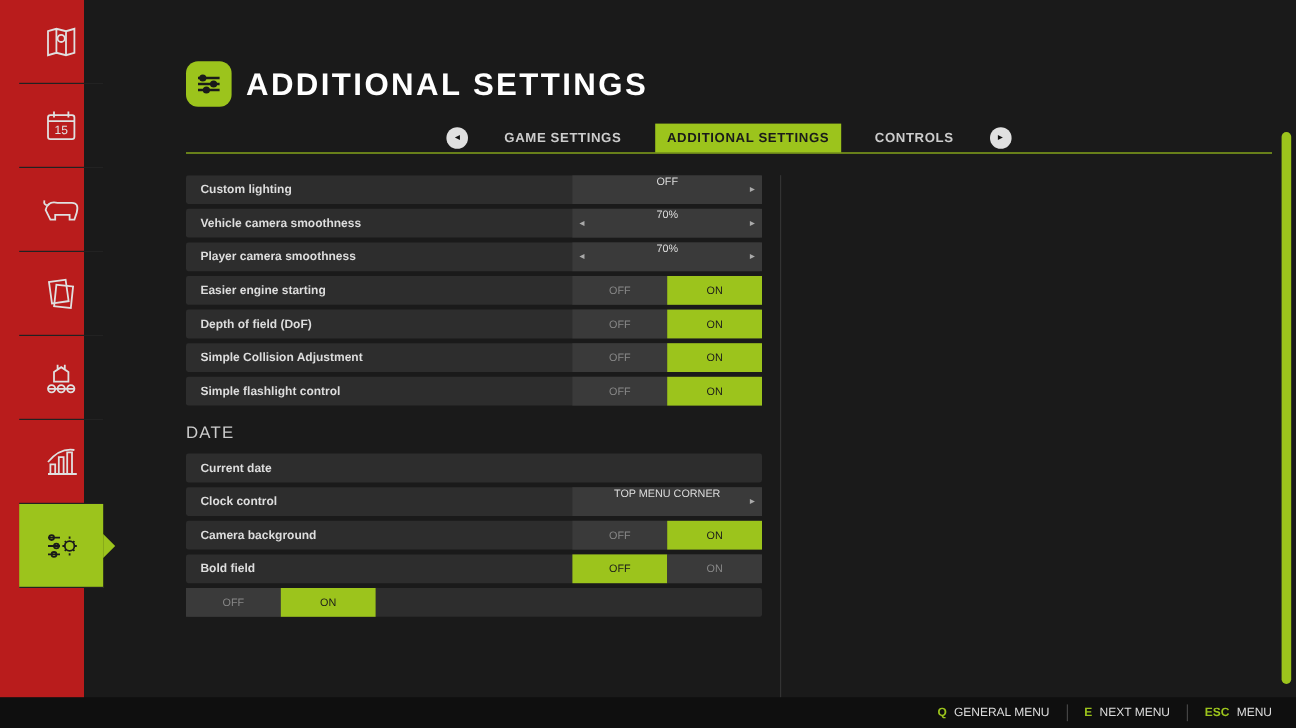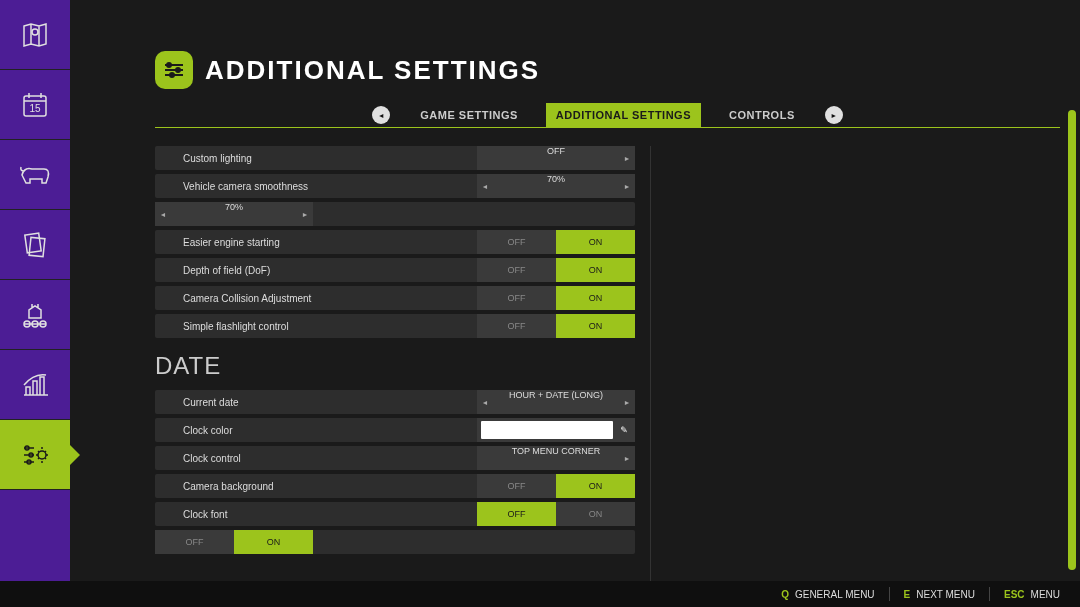--- a/index.html
+++ b/index.html
@@ -1,20 +1,20 @@
 <!DOCTYPE html>
 <html><head>
 <meta charset="utf-8">
 <style>
   * { margin: 0; padding: 0; box-sizing: border-box; font-family: Arial, sans-serif; }
   html, body { width: 1080px; height: 607px; overflow: hidden; background: #1a1a1a; color: #ccc; }
   .root { display: flex; width: 100%; height: 100%; position: relative; }
   .sidebar {
-    width: 70px; height: 100%; background: #4c1d95;
-    display: flex; flex-direction: column; align-items: stretch;
+    width: 70px; height: 100%; background: #b91c1c;
+    display: flex; flex-direction: column; align-items: stretch; padding-left: 16px;
   }
   .side-item {
     width: 70px; height: 70px; display: flex; align-items: center; justify-content: center;
     border-bottom: 1px solid #222; cursor: pointer; position: relative;
   }
   .side-item.active { background: #9cc41c; }
   .side-item.active svg { stroke: #1a1a1a; }
   .side-item svg { stroke: #e0e0e0; stroke-width: 1.5; fill: none; }
   .side-notch {
     position: absolute; right: -10px; top: 50%; transform: translateY(-50%);
@@ -37,21 +37,21 @@
   .tab.active { background: #9cc41c; color: #1a1a1a; }
   .divider { height: 1px; background: #9cc41c; margin-top: 0px; }
   .content-wrap { display: flex; margin-top: 18px; height: 440px; }
   .settings-col { width: 480px; overflow: hidden; }
   .sep-col { width: 1px; background: #333; margin: 0 15px; }
   .row {
     display: flex; align-items: center; background: #2d2d2d;
     height: 24px; margin-bottom: 4px; border-radius: 2px;
     font-size: 10px; color: #ddd;
   }
-  .row-label { flex: 1; padding-left: 28px; font-weight: normal; }
+  .row-label { flex: 1; padding-left: 12px; font-weight: bold; }
   .control { width: 158px; height: 100%; display: flex; }
   .control.selector {
     background: #3a3a3a; position: relative; justify-content: center;
   }
   .control.selector .val { font-size: 9px; color:#ddd; }
   .sel-arrow {
     position: absolute; top: 0; height: 100%; width: 16px; display: flex;
     align-items: center; justify-content: center; font-size: 7px; color: #aaa; cursor: pointer;
   }
   .sel-arrow.left { left: 0; }
@@ -60,21 +60,21 @@
   .tg-half {
     flex: 1; display: flex; align-items: center; justify-content: center;
     font-size: 9px; cursor: pointer; background: #3a3a3a; color: #888;
   }
   .tg-half.on { background: #9cc41c; color: #1a1a1a; }
   .control.color {
     background: #3a3a3a; padding: 3px 4px; display: flex; align-items: center; gap: 4px;
   }
   .color-swatch { flex: 1; height: 100%; background: #fff; border-radius: 1px; }
   .color-picker { width: 14px; height: 14px; display:flex; align-items:center; justify-content:center; font-size:9px; color:#fff; cursor:pointer; }
-  .section-title { font-size: 24px; color: #ccc; letter-spacing: 1px; margin: 14px 0 10px 0; }
+  .section-title { font-size: 14px; color: #ccc; letter-spacing: 1px; margin: 14px 0 10px 0; }
   .right-scroll {
     position: absolute; right: 4px; top: 110px; width: 8px; height: 460px;
     background: #222; border-radius: 4px;
   }
   .right-scroll .thumb {
     width: 100%; height: 100%; background: #9cc41c; border-radius: 4px;
   }
   .footer {
     position: absolute; bottom: 0; left: 0; right: 0; height: 26px;
     background: #0f0f0f; display: flex; align-items: center; justify-content: flex-end;
@@ -175,20 +175,21 @@
             </div>
             <div class="row">
               <div class="row-label">Vehicle camera smoothness</div>
               <div class="control selector">
                 <div class="sel-arrow left">◄</div>
                 <div class="val">70%</div>
                 <div class="sel-arrow right">►</div>
               </div>
             </div>
             <div class="row">
+              <div class="row-label">Player camera smoothness</div>
               <div class="control selector">
                 <div class="sel-arrow left">◄</div>
                 <div class="val">70%</div>
                 <div class="sel-arrow right">►</div>
               </div>
             </div>
             <div class="row">
               <div class="row-label">Easier engine starting</div>
               <div class="control toggle">
                 <div class="tg-half">OFF</div>
@@ -196,67 +197,55 @@
               </div>
             </div>
             <div class="row">
               <div class="row-label">Depth of field (DoF)</div>
               <div class="control toggle">
                 <div class="tg-half">OFF</div>
                 <div class="tg-half on">ON</div>
               </div>
             </div>
             <div class="row">
-              <div class="row-label">Camera Collision Adjustment</div>
+              <div class="row-label">Simple Collision Adjustment</div>
               <div class="control toggle">
                 <div class="tg-half">OFF</div>
                 <div class="tg-half on">ON</div>
               </div>
             </div>
             <div class="row">
               <div class="row-label">Simple flashlight control</div>
               <div class="control toggle">
                 <div class="tg-half">OFF</div>
                 <div class="tg-half on">ON</div>
               </div>
             </div>
           </div>
         <div class="section-title">DATE</div>
         <div id="date-list">
             <div class="row">
               <div class="row-label">Current date</div>
-              <div class="control selector">
-                <div class="sel-arrow left">◄</div>
-                <div class="val">HOUR + DATE (LONG)</div>
-                <div class="sel-arrow right">►</div>
-              </div>
-            </div>
-            <div class="row">
-              <div class="row-label">Clock color</div>
-              <div class="control color">
-                <div class="color-swatch" style="background: rgb(255, 255, 255);"></div>
-                <div class="color-picker">✎</div>
-              </div>
             </div>
             <div class="row">
               <div class="row-label">Clock control</div>
               <div class="control selector">
                 <div class="val">TOP MENU CORNER</div>
                 <div class="sel-arrow right">►</div>
               </div>
             </div>
             <div class="row">
               <div class="row-label">Camera background</div>
               <div class="control toggle">
                 <div class="tg-half">OFF</div>
                 <div class="tg-half on">ON</div>
               </div>
             </div>
             <div class="row">
-              <div class="row-label">Clock font</div>
+              <div class="row-label">Bold field</div>
               <div class="control toggle">
                 <div class="tg-half on">OFF</div>
                 <div class="tg-half">ON</div>
               </div>
             </div>
             <div class="row">
               <div class="control toggle">
                 <div class="tg-half">OFF</div>
                 <div class="tg-half on">ON</div>
               </div>

